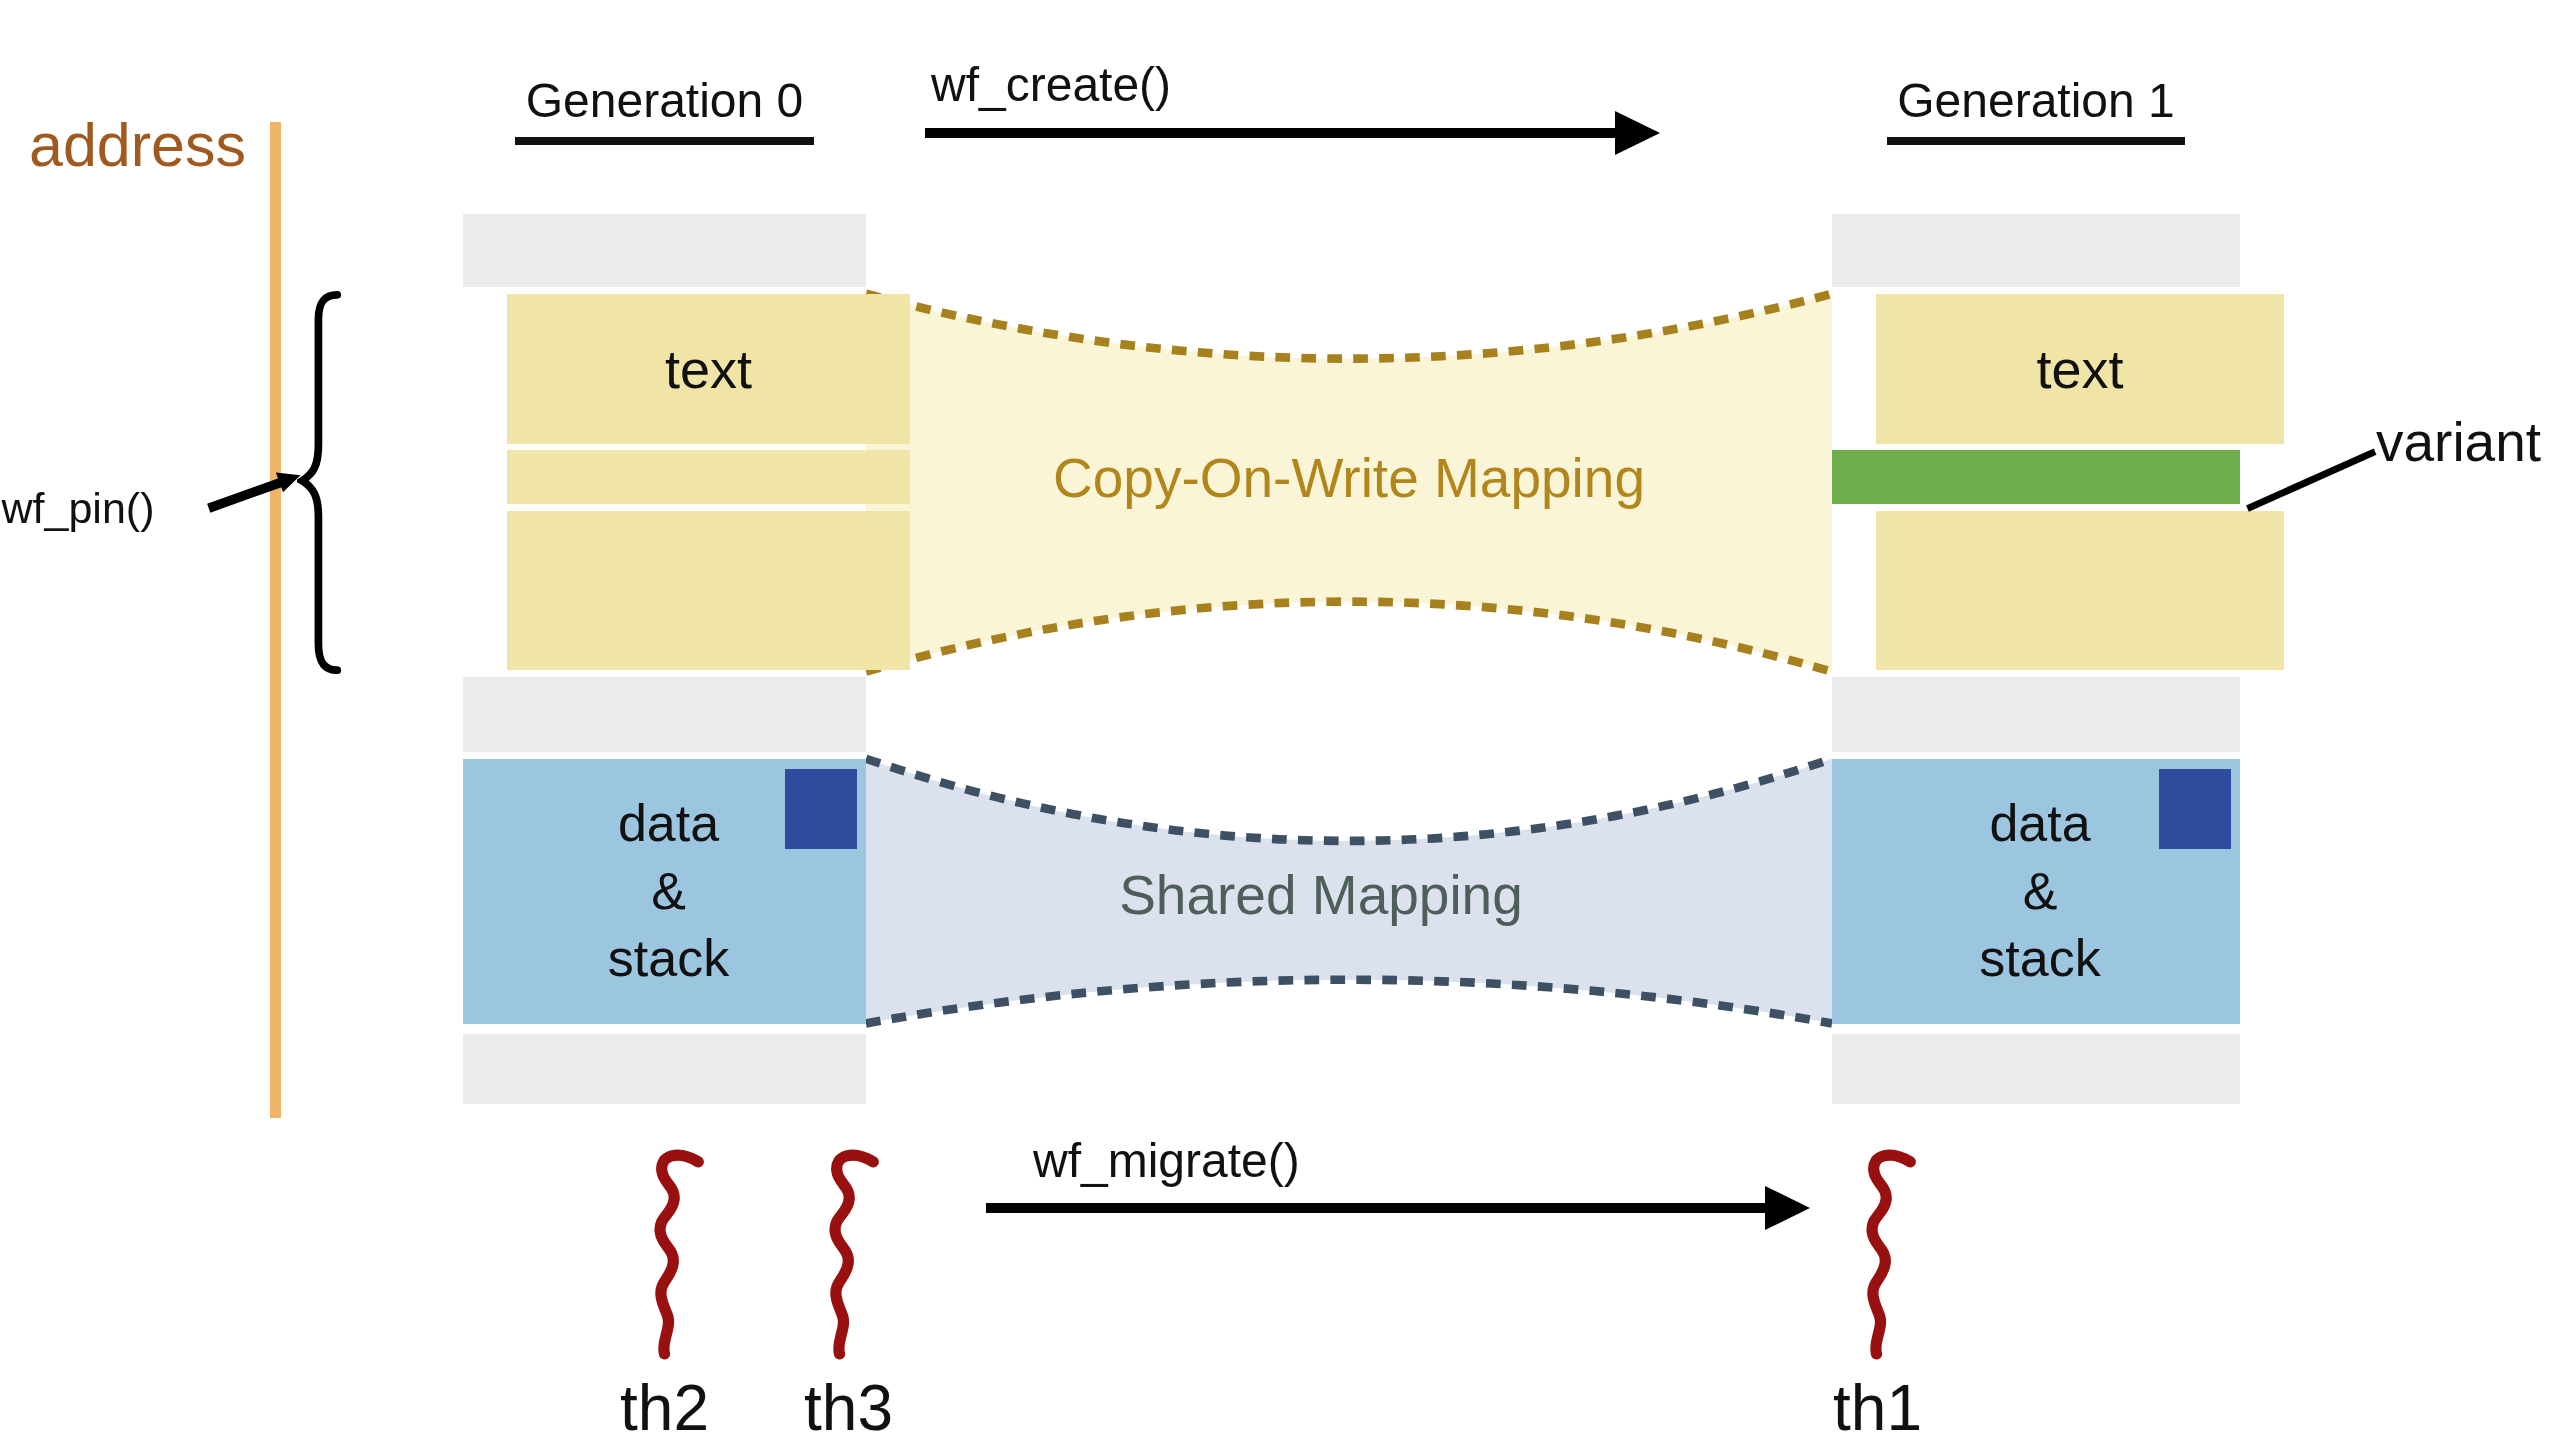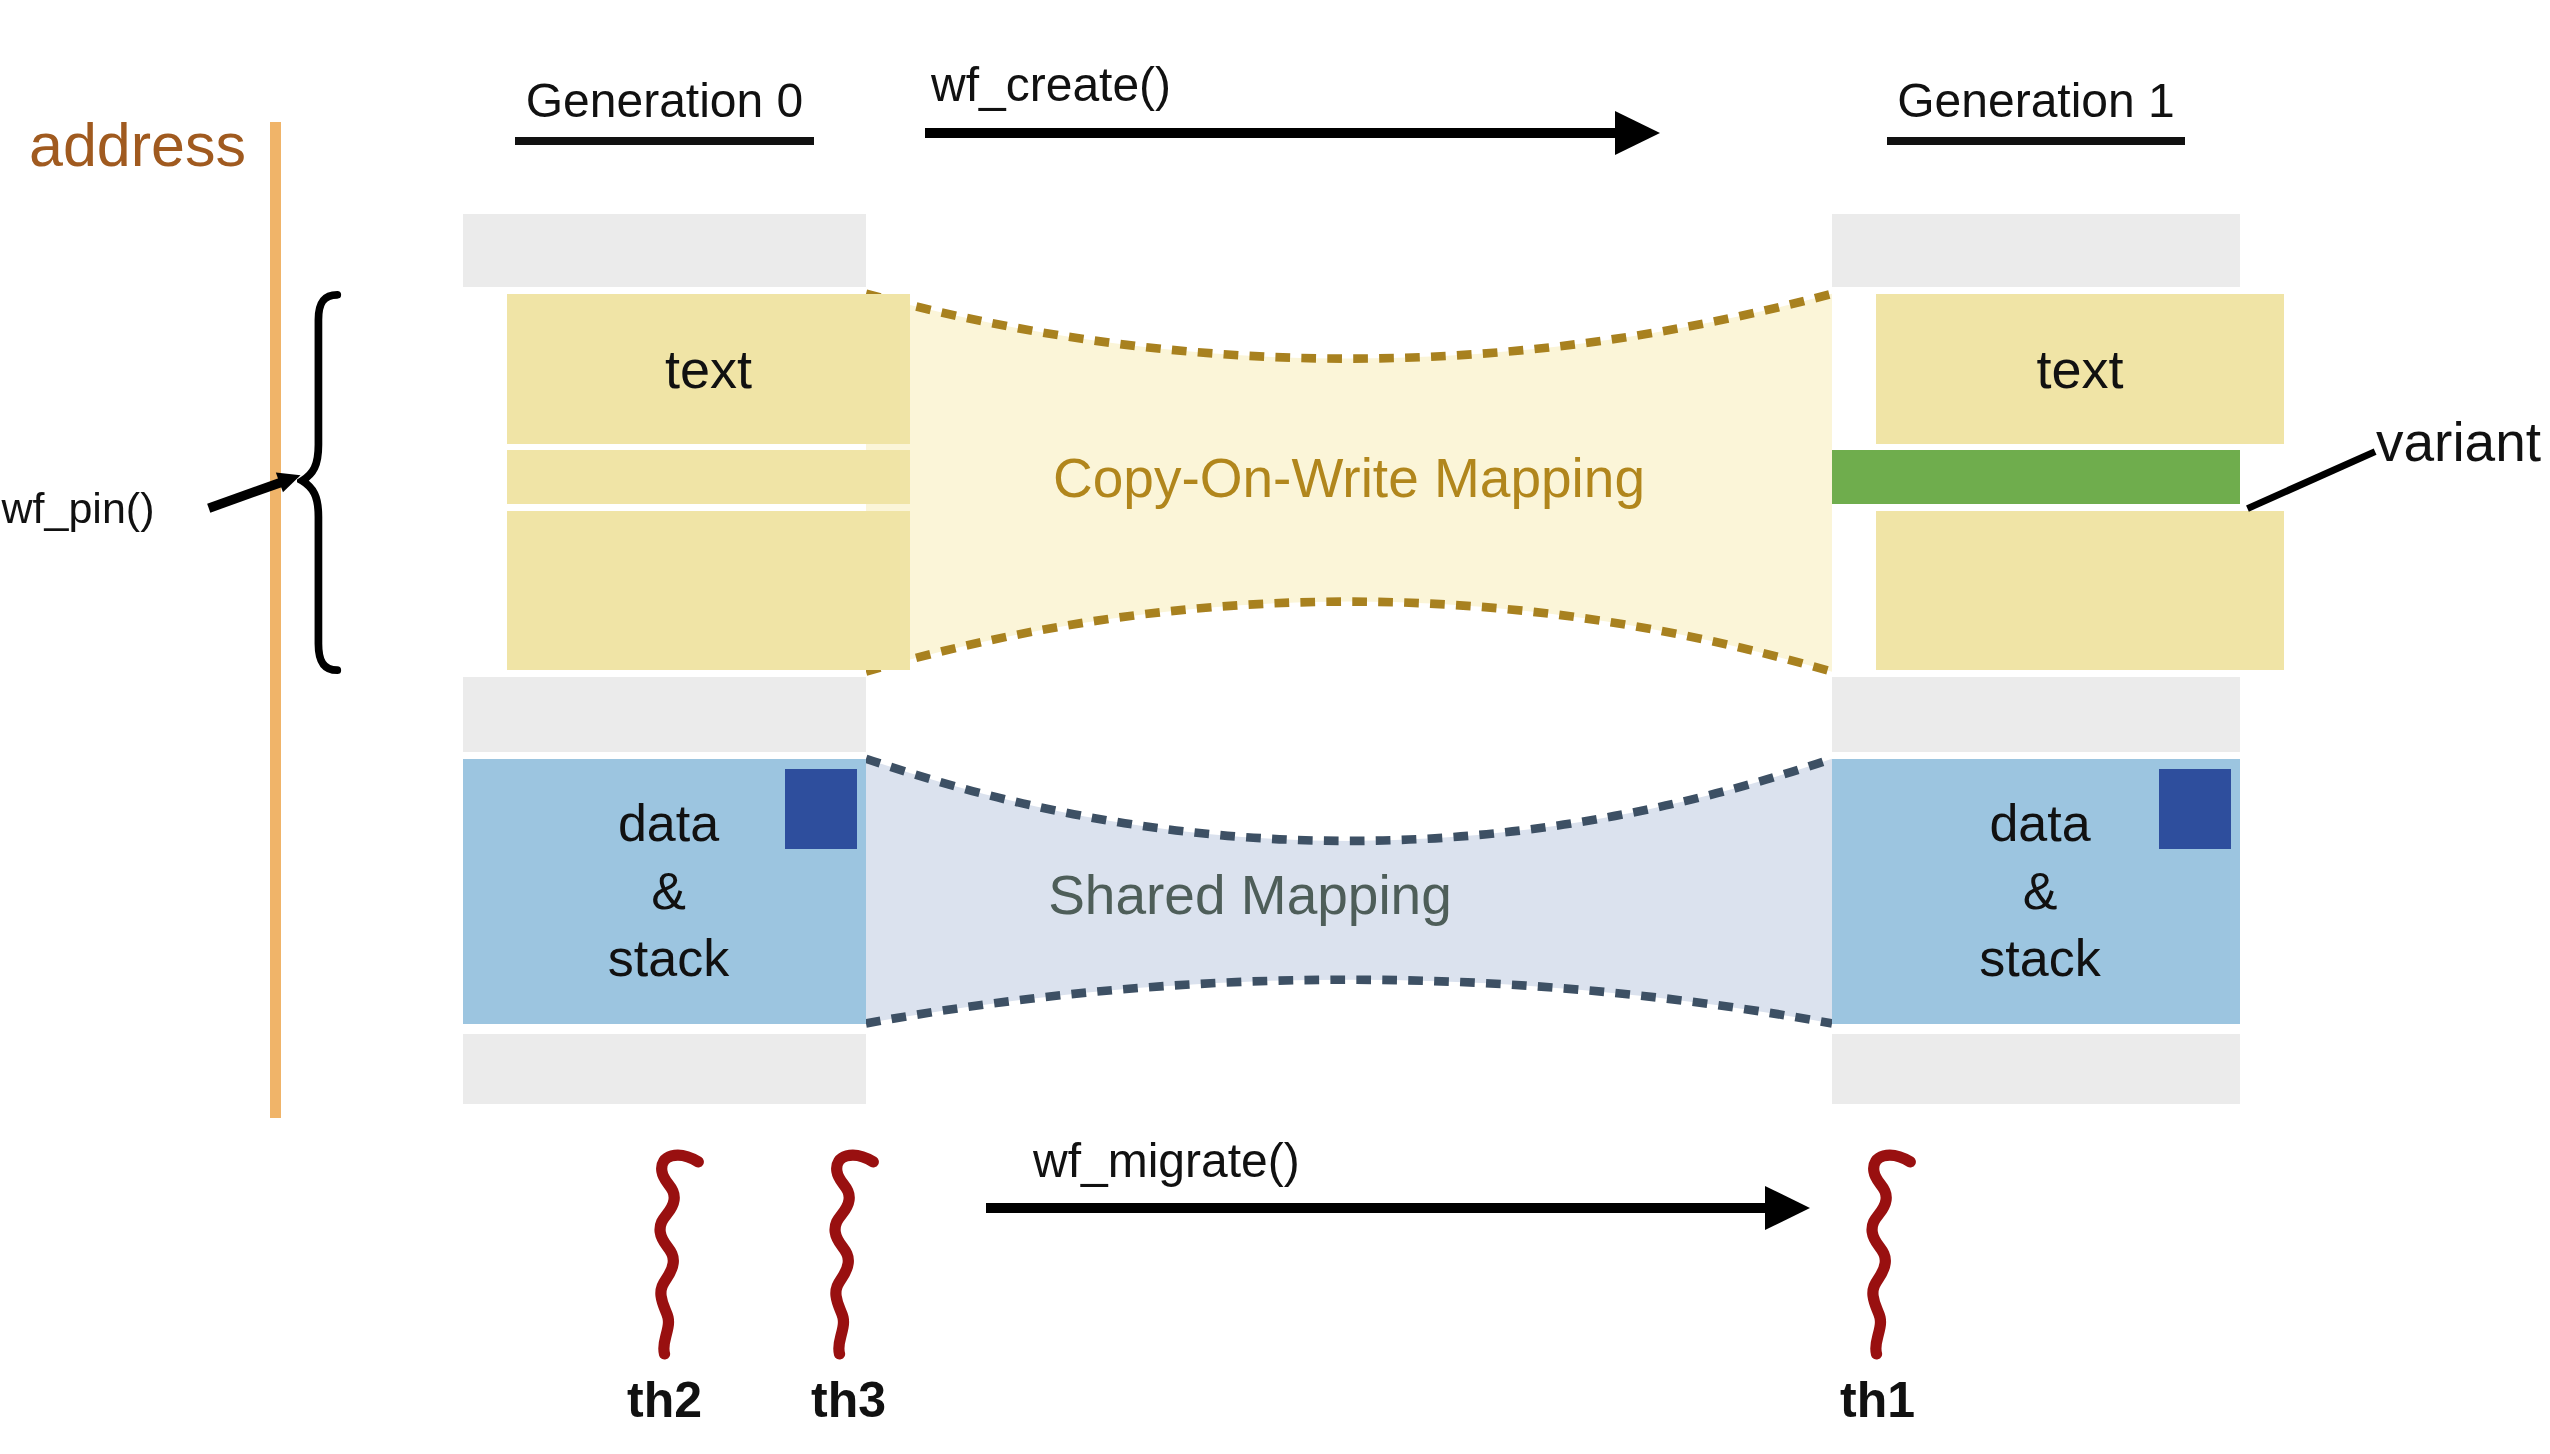--- a/index.html
+++ b/index.html
@@ -26,21 +26,21 @@
   .cow-label{color:var(--cow-text,#b1861c);}
   .shared-label{color:var(--shared-text,#4e5e59);}
   .cow-fill{fill:var(--cow-fill,#fbf5d8);stroke:none;}
   .cow-dash{fill:none;stroke:var(--cow-dash,#a8811f);stroke-width:10;stroke-dasharray:17 13;}
   .shared-fill{fill:var(--shared-fill,#dbe2ee);stroke:none;}
   .shared-dash{fill:none;stroke:var(--shared-dash,#3d5064);stroke-width:10;stroke-dasharray:17 13;}
   .address-label{position:absolute;left:0;top:109px;width:246px;text-align:right;font-size:61px;line-height:1.2;color:var(--address-text,#a05a1f);}
   .axis-line{position:absolute;left:270px;top:122px;width:11.2px;height:996px;background:var(--orange-axis,#f0b469);}
   .pin-label{position:absolute;left:0;top:484px;width:156px;text-align:center;font-size:43px;color:#111;}
   .variant-label{position:absolute;left:2376px;top:410px;font-size:55px;color:#111;}
-  .th-label{position:absolute;top:1371px;width:121px;text-align:center;font-size:50px;color:#111;font-weight:bold;}
+  .th-label{position:absolute;top:1371px;width:121px;text-align:center;font-size:64px;color:#111;}
   .squiggle{stroke:var(--thread-red,#991010);stroke-width:13;fill:none;stroke-linecap:round;}
   .ink{stroke:#000;fill:none;}
 </style>
 </head>
 <body>
 
 <div class="canvas">
 
   <div class="address-label">
     <div>address</div>
@@ -63,21 +63,21 @@
     <path class="cow-dash" d="M 0 10 Q 558 160 1117 10"></path>
     <path class="cow-dash" d="M 0 447 Q 558 285 1117 447"></path>
   </svg>
   <div class="map-label cow-label" style="left:866px;width:966px;top:446px;">Copy-On-Write Mapping</div>
 
   <svg class="abs" style="left:866px;top:750px;" width="966" height="283" viewBox="0 0 1117 327">
     <path class="shared-fill" d="M 0 10 Q 558 200 1117 10 L 1117 316 Q 558 215 0 316 Z"></path>
     <path class="shared-dash" d="M 0 10 Q 558 200 1117 10"></path>
     <path class="shared-dash" d="M 0 316 Q 558 215 1117 316"></path>
   </svg>
-  <div class="map-label shared-label" style="left:824px;width:852px;top:863px;">Shared Mapping</div>
+  <div class="map-label shared-label" style="left:895px;width:852px;top:863px;">Shared Mapping</div>
 
   <div class="block gray-block" style="left:463px;top:214px;width:403px;height:73px;"></div>
   <div class="block yellow-block center-label" style="left:463px;top:294px;width:403px;height:150px;">
     <span class="block-label">text</span>
   </div>
   <div class="block yellow-block" style="left:463px;top:450px;width:403px;height:54px;"></div>
   <div class="block yellow-block" style="left:463px;top:511px;width:403px;height:159px;"></div>
   <div class="block gray-block" style="left:463px;top:677px;width:403px;height:75px;"></div>
   <div class="block blue-block center-label" style="left:463px;top:759px;width:403px;height:265px;">
     <div class="stack-label">

